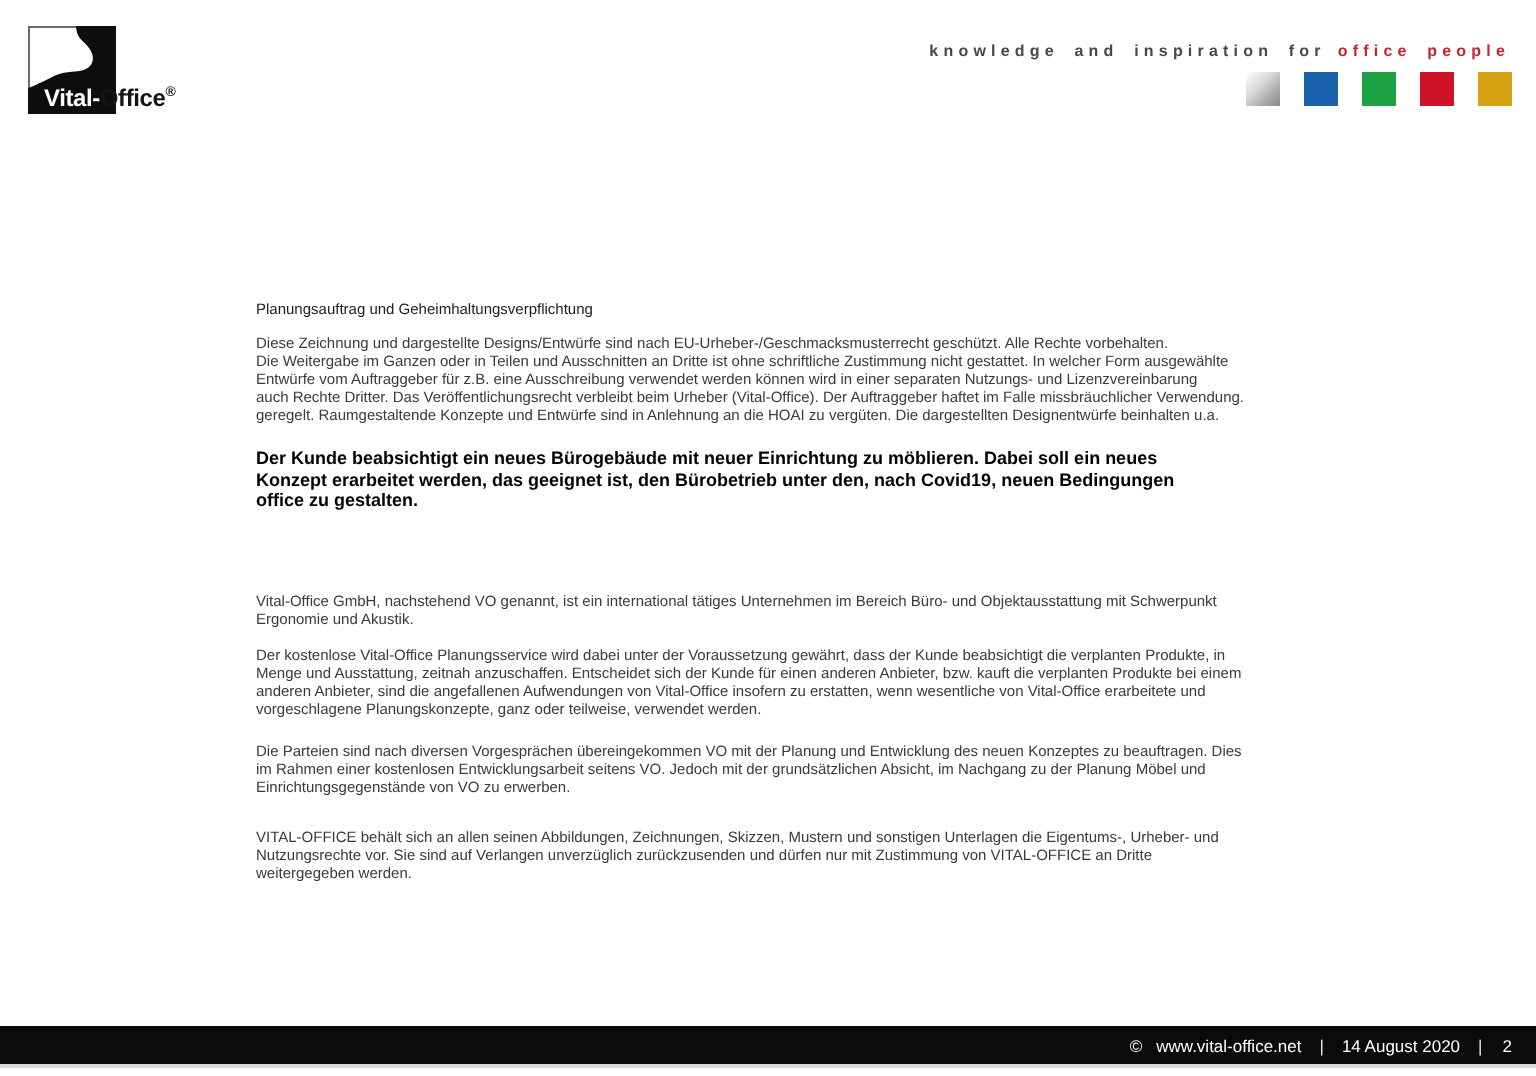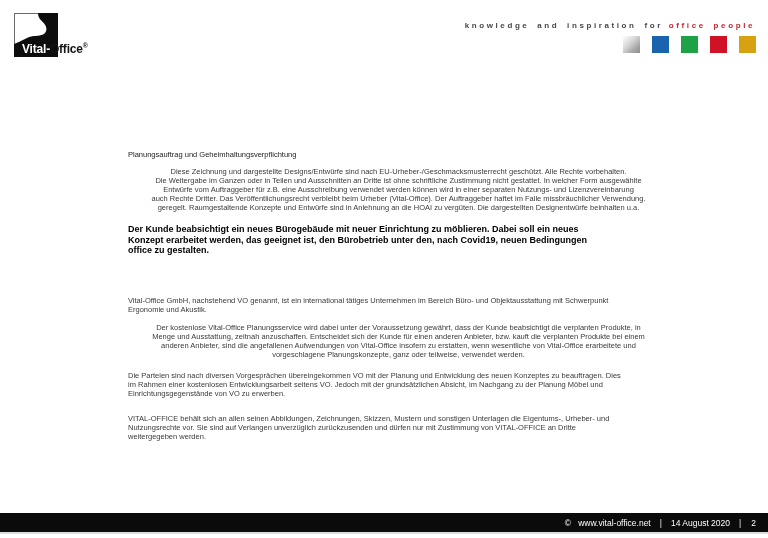--- a/index.html
+++ b/index.html
@@ -45,21 +45,21 @@
   }
   .doc-heading {
     font-size:7.5px; line-height:9px; font-weight:normal;
     color:#1c1c1c; margin:0 0 8px 0;
   }
   .para { font-size:7.5px; line-height:9px; margin:0; }
   .para .line { white-space:nowrap; }
   .para-emphasis {
     font-size:9px; line-height:10.5px; font-weight:bold; color:#000000;
   }
-  .mb12 { margin-bottom:12px;text-align:center; }
+  .mb12 { margin-bottom:12px; }
   .mb10 { margin-bottom:10.5px; }
   .mb9  { margin-bottom:9px;margin-top:40px; }
   .mb16 { margin-bottom:16px; }
 
   
   .footer-bar {
     position:absolute; left:0; top:513px; width:768px; height:19px;
     background:#0b0b0b; box-sizing:border-box;
     display:flex; align-items:center; justify-content:flex-end;
     padding-right:12px;

